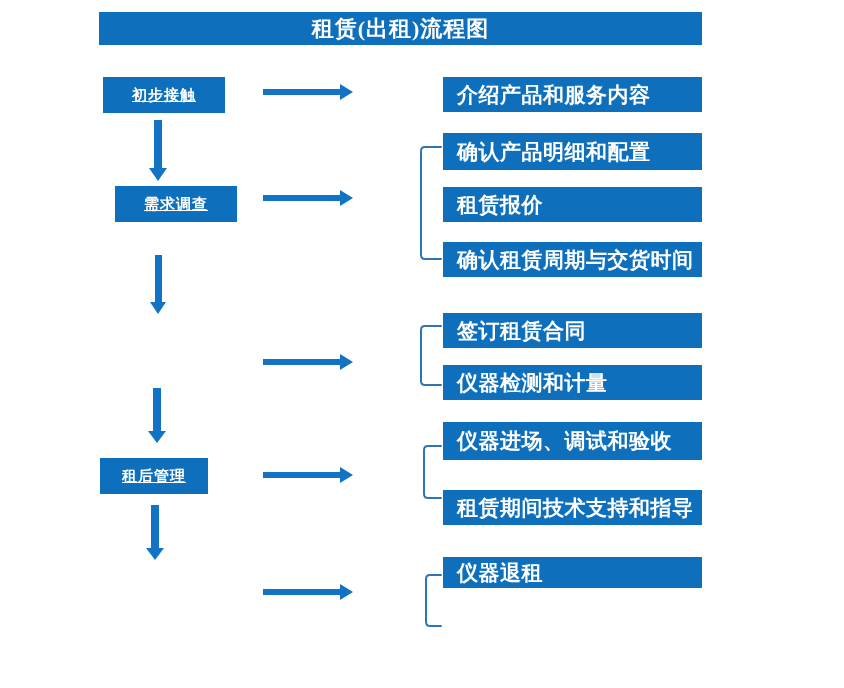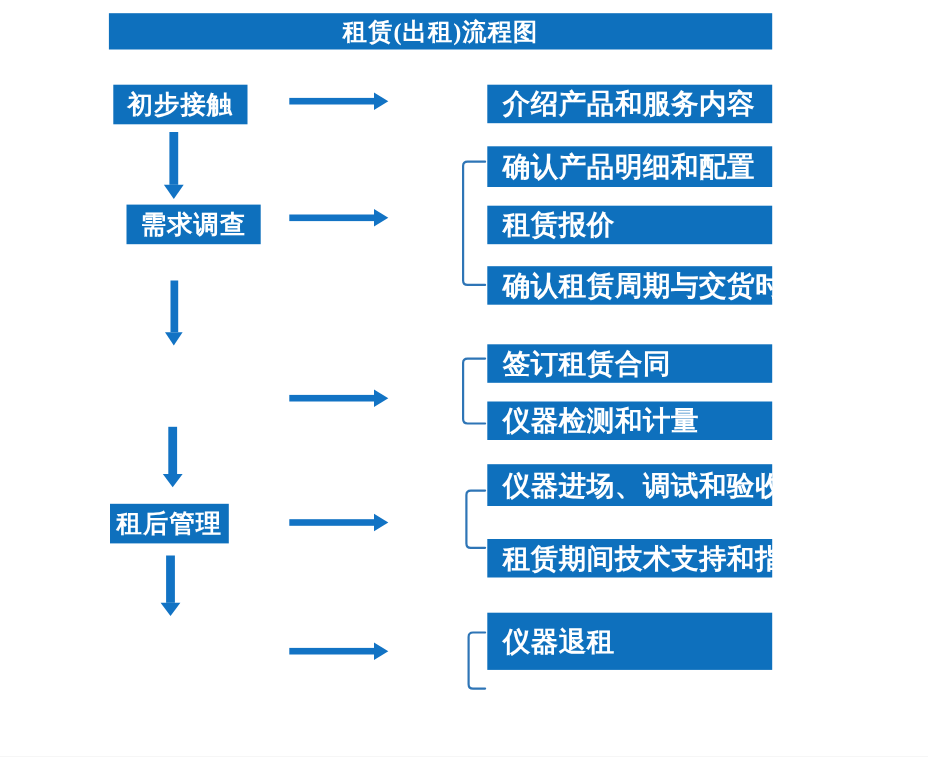--- a/index.html
+++ b/index.html
@@ -22,30 +22,31 @@
     background:var(--box-blue);
     color:var(--box-text);
     display:flex;align-items:center;justify-content:center;
     font-size:22px;font-weight:bold;letter-spacing:1px;
   }
   .step-box{
     position:absolute;
     background:var(--box-blue);
     color:var(--box-text);
     display:flex;align-items:center;justify-content:center;
-    font-size:23px;font-weight:bold;letter-spacing:1px;
+    font-size:15px;font-weight:bold;letter-spacing:1px;
     white-space:nowrap;
+    text-decoration:underline;
   }
   .detail-box{
     position:absolute;left:443px;width:259px;
     background:var(--box-blue);
     color:var(--box-text);
     display:flex;align-items:center;
     padding-left:14px;box-sizing:border-box;
-    font-size:25px;font-weight:bold;letter-spacing:0.5px;
+    font-size:21px;font-weight:bold;letter-spacing:0.5px;
     white-space:nowrap;
   }
   svg.connector-layer{position:absolute;left:0;top:0;}
   .h-arrow rect,.h-arrow polygon,
   .v-arrow rect,.v-arrow polygon{fill:var(--arrow-blue);}
   .bracket{stroke:var(--bracket-blue);stroke-width:2;fill:none;stroke-linecap:round;}
 </style>
 </head>
 <body>
 
@@ -108,15 +109,15 @@
   <div class="detail-box" style="top:133px;height:37px;">确认产品明细和配置</div>
   <div class="detail-box" style="top:187px;height:35px;">租赁报价</div>
   <div class="detail-box" style="top:242px;height:35px;">确认租赁周期与交货时间</div>
 
   <div class="detail-box" style="top:313px;height:35px;">签订租赁合同</div>
   <div class="detail-box" style="top:365px;height:35px;">仪器检测和计量</div>
 
   <div class="detail-box" style="top:422px;height:38px;">仪器进场、调试和验收</div>
   <div class="detail-box" style="top:490px;height:35px;">租赁期间技术支持和指导</div>
 
-  <div class="detail-box" style="top:557px;height:52px;">仪器退租</div>
+  <div class="detail-box" style="top:557px;height:31px;">仪器退租</div>
 
 </div>
 
 </body></html>

